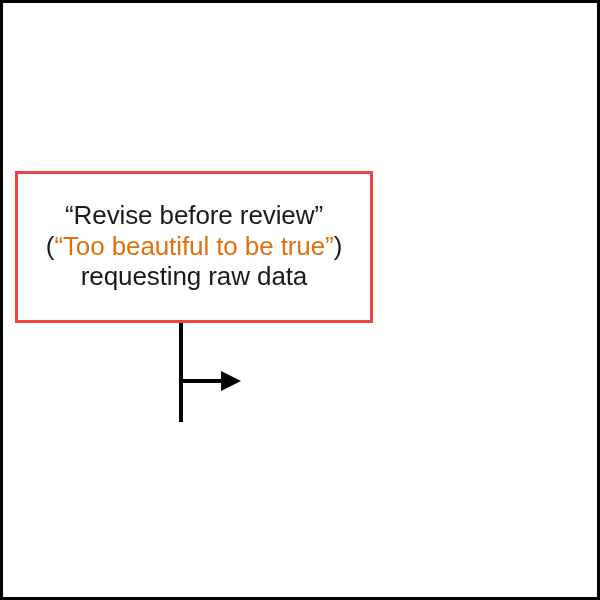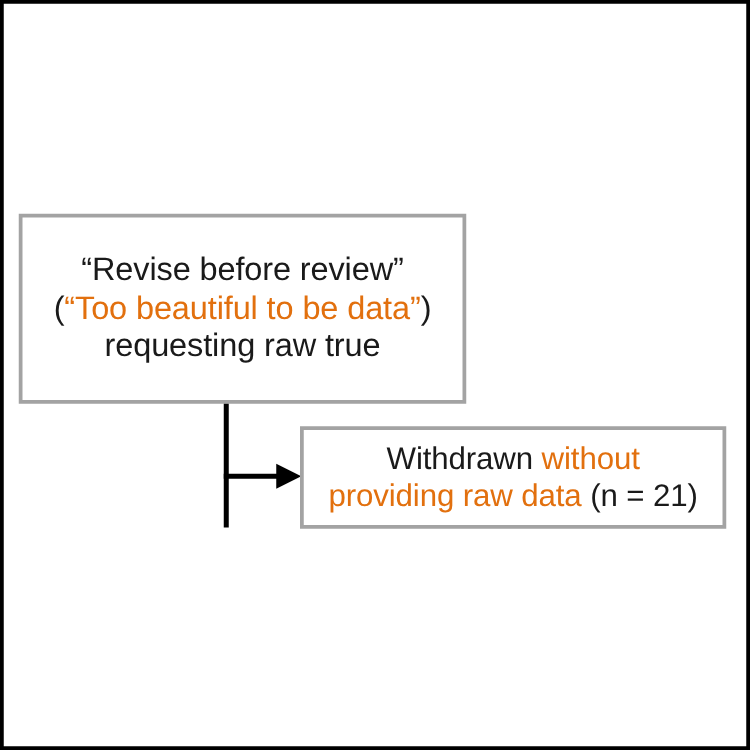--- a/index.html
+++ b/index.html
@@ -23,21 +23,21 @@
   .stage {
     position: absolute;
     inset: 0;
   }
 
   
   .flow-box {
     position: absolute;
     box-sizing: border-box;
     background: #ffffff;
-    border: 3px solid #a3a3a3;
+    border: 3px solid #ef4444;
     display: flex;
     flex-direction: column;
     align-items: center;
     justify-content: center;
     text-align: center;
     color: #1a1a1a;
   }
   #box-revise {
     left: 12px;
     top: 168px;
@@ -96,27 +96,23 @@
   }
 </style>
 </head>
 <body>
 
 <div id="canvas">
   <div class="stage">
 
     <div class="flow-box" id="box-revise">
       <span class="line blk">“Revise before review”</span>
-      <span class="line"><span class="blk">(</span><span class="org">“Too beautiful to be data”</span><span class="blk">)</span></span>
-      <span class="line blk">requesting raw true</span>
+      <span class="line"><span class="blk">(</span><span class="org">“Too beautiful to be true”</span><span class="blk">)</span></span>
+      <span class="line blk">requesting raw data</span>
     </div>
 
     <div class="connector-vline"></div>
     <div class="connector-hline"></div>
     <div class="connector-arrowhead"></div>
 
-    <div class="flow-box" id="box-withdrawn">
-      <span class="line"><span class="blk">Withdrawn </span><span class="org">without</span></span>
-      <span class="line"><span class="org">providing raw data </span><span class="blk">(n = 21)</span></span>
-    </div>
 
   </div>
 </div>
 
 </body></html>

